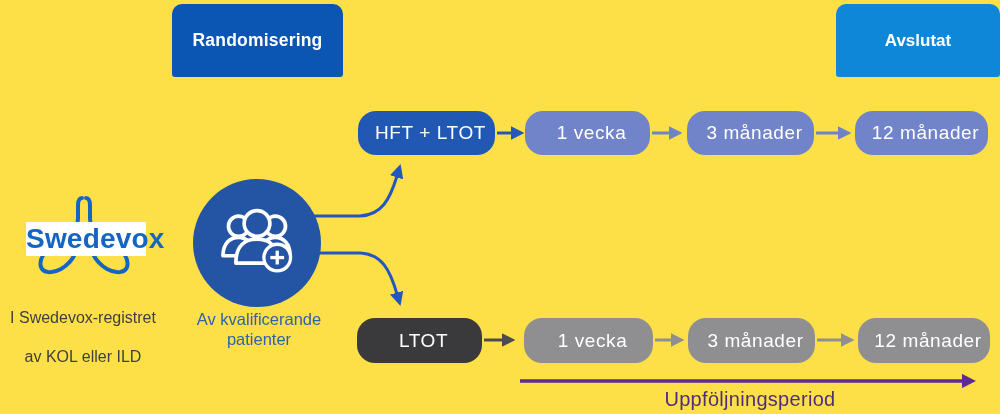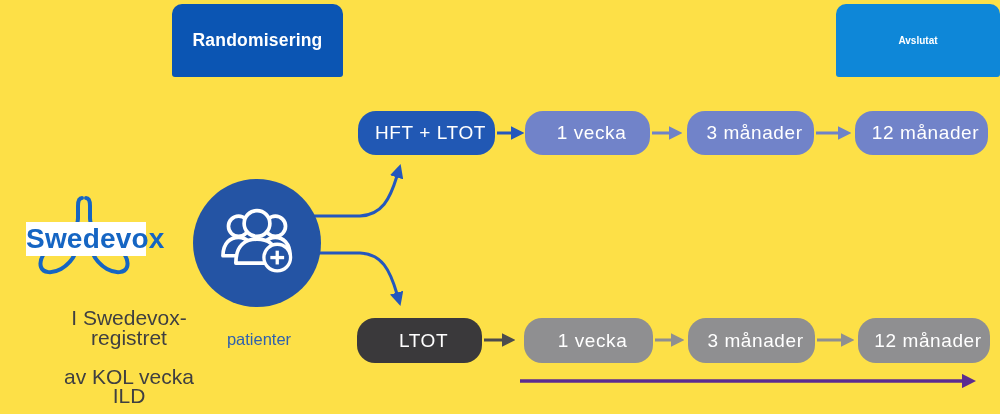--- a/index.html
+++ b/index.html
@@ -13,36 +13,36 @@
   body{font-family:"Liberation Sans","DejaVu Sans",sans-serif;background:#ffffff;}
   .canvas{position:relative;width:1000px;height:414px;background:#fde047;overflow:hidden;}
   .layer-svg{position:absolute;left:0;top:0;z-index:1;}
   .node{position:absolute;z-index:2;}
 
   .header-box{display:flex;align-items:center;justify-content:center;text-align:center;
     color:#fff;font-weight:bold;border-radius:10px 10px 3px 3px;}
   .rand-box{left:172px;top:4px;width:171px;height:73px;background:var(--blue-primary);
     font-size:17.5px;letter-spacing:.2px;}
   .avsl-box{left:836px;top:4px;width:164px;height:73px;background:var(--blue-bright);
-    font-size:10px;line-height:19px;}
+    font-size:17px;line-height:19px;}
 
   .pill{display:flex;align-items:center;justify-content:center;color:#fff;
     border-radius:18px;font-size:19px;font-weight:300;letter-spacing:.6px;padding-left:8px;}
   .arm-hft{left:358px;top:111px;width:137px;height:44px;background:var(--blue-arm);}
   .arm-ltot{left:357px;top:318px;width:125px;height:45px;background:var(--charcoal);}
   .visit-top{background:var(--periwinkle);top:111px;height:44px;}
   .visit-bot{background:var(--gray-box);top:318px;height:45px;}
   .v1t{left:525px;width:125px;} .v2t{left:687px;width:127px;} .v3t{left:855px;width:133px;}
   .v1b{left:524px;width:129px;} .v2b{left:688px;width:127px;} .v3b{left:858px;width:132px;}
 
   .logo-wrap{left:26px;top:194px;width:120px;height:84px;}
   .wordmark{position:absolute;left:0;top:28px;width:100%;text-align:center;background:#fff;
     color:var(--logo-blue);font-weight:bold;font-size:28px;letter-spacing:.2px;padding:1px 0;}
   .registry-caption{left:0;top:308px;width:166px;text-align:center;color:var(--dark-text);
-    font-size:21px;line-height:19.5px;font-weight:300;margin-left:46px;}
+    font-size:16px;line-height:19.5px;font-weight:300;}
   .patients-caption{left:183px;top:310px;width:152px;text-align:center;color:var(--caption-blue);
     font-size:16.5px;line-height:19.5px;font-weight:300;}
   .circle{left:193px;top:179px;width:128px;height:128px;border-radius:50%;
     background:var(--circle-blue);}
   .circle svg{position:absolute;left:18px;top:16px;}
 
   .followup-label{left:520px;top:388px;width:460px;text-align:center;
     color:var(--purple-text);font-size:20px;font-weight:300;letter-spacing:.3px;}
 </style>
 </head>
@@ -100,21 +100,21 @@
         <path d="M52,24 C52,33 46,37 37,43 C22,52 12,64 15,73 C17,79 26,80 35,75 C47,68 53,56 53,40"></path>
         <path d="M64,24 C64,33 70,37 79,43 C94,52 104,64 101,73 C99,79 90,80 81,75 C69,68 63,56 63,40"></path>
       </g>
     </svg>
     <div class="wordmark">Swedevox</div>
   </div>
 
   <div class="node registry-caption">
     <span>I Swedevox-registret</span><br>
     <br>
-    <span>av KOL vecka ILD</span>
+    <span>av KOL eller ILD</span>
   </div>
 
   <div class="node circle">
     <svg width="92" height="92" viewBox="0 0 100 100">
       <g stroke="#ffffff" stroke-width="4" stroke-linejoin="round">
         <circle cx="30" cy="34" r="11" fill="#2454a4"></circle>
         <path d="M13,66 C13,52 21,46 30,46 C38,46 46,52 46,66 Z" fill="#2454a4"></path>
         <circle cx="70" cy="34" r="11" fill="#2454a4"></circle>
         <path d="M54,66 C54,52 62,46 70,46 C78,46 86,52 86,66 Z" fill="#2454a4"></path>
         <circle cx="50" cy="31" r="14" fill="#2454a4"></circle>
@@ -122,21 +122,21 @@
       </g>
       <g stroke="#ffffff" stroke-width="3.6">
         <circle cx="72" cy="68" r="14.5" fill="#2454a4"></circle>
         <line x1="64.5" y1="68" x2="79.5" y2="68"></line>
         <line x1="72" y1="60.5" x2="72" y2="75.5"></line>
       </g>
     </svg>
   </div>
 
   <div class="node patients-caption">
-    <br>
+    <span>Av kvalificerande</span><br>
     <span>patienter</span>
   </div>
 
   <div class="node pill arm-hft">
     <span>HFT + LTOT</span>
   </div>
   <div class="node pill visit-top v1t">
     <span>1 vecka</span>
   </div>
   <div class="node pill visit-top v2t">
@@ -152,14 +152,15 @@
   <div class="node pill visit-bot v1b">
     <span>1 vecka</span>
   </div>
   <div class="node pill visit-bot v2b">
     <span>3 månader</span>
   </div>
   <div class="node pill visit-bot v3b">
     <span>12 månader</span>
   </div>
 
+  <div class="node followup-label">Uppföljningsperiod</div>
 
 </div>
 
 </body></html>

